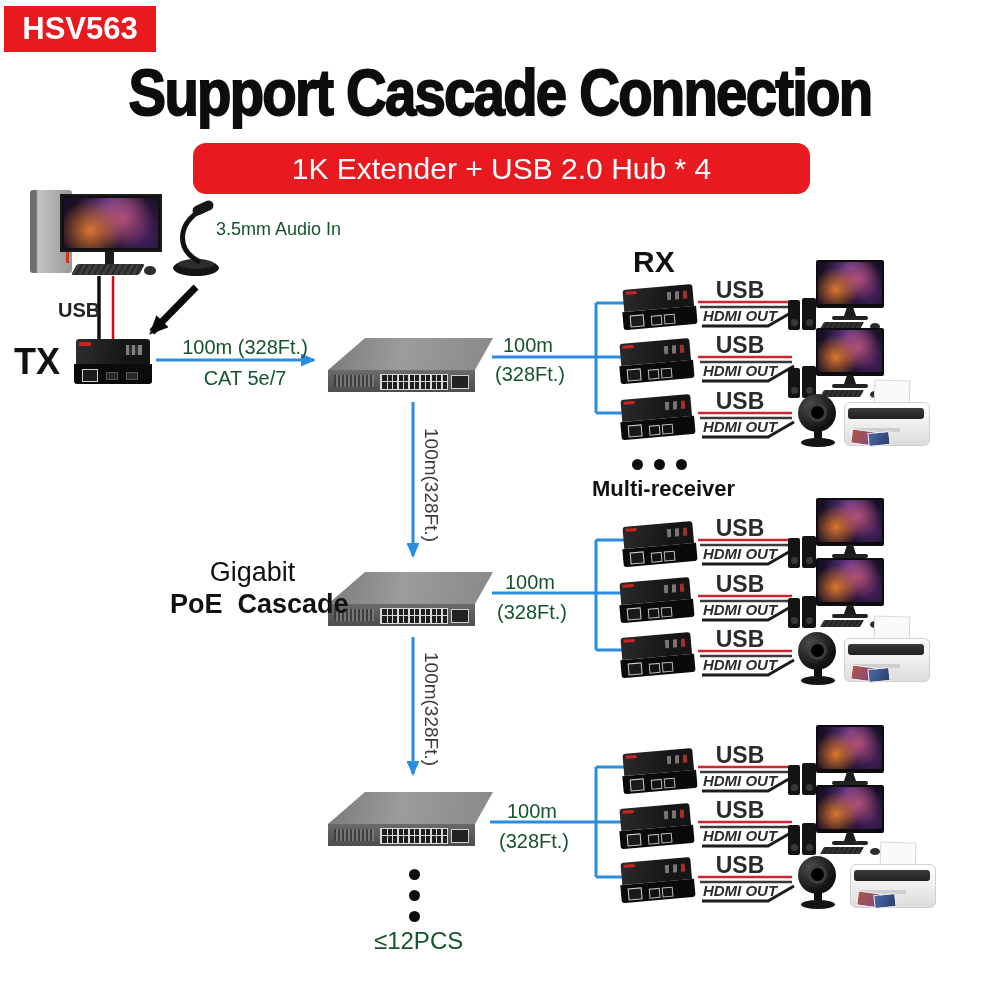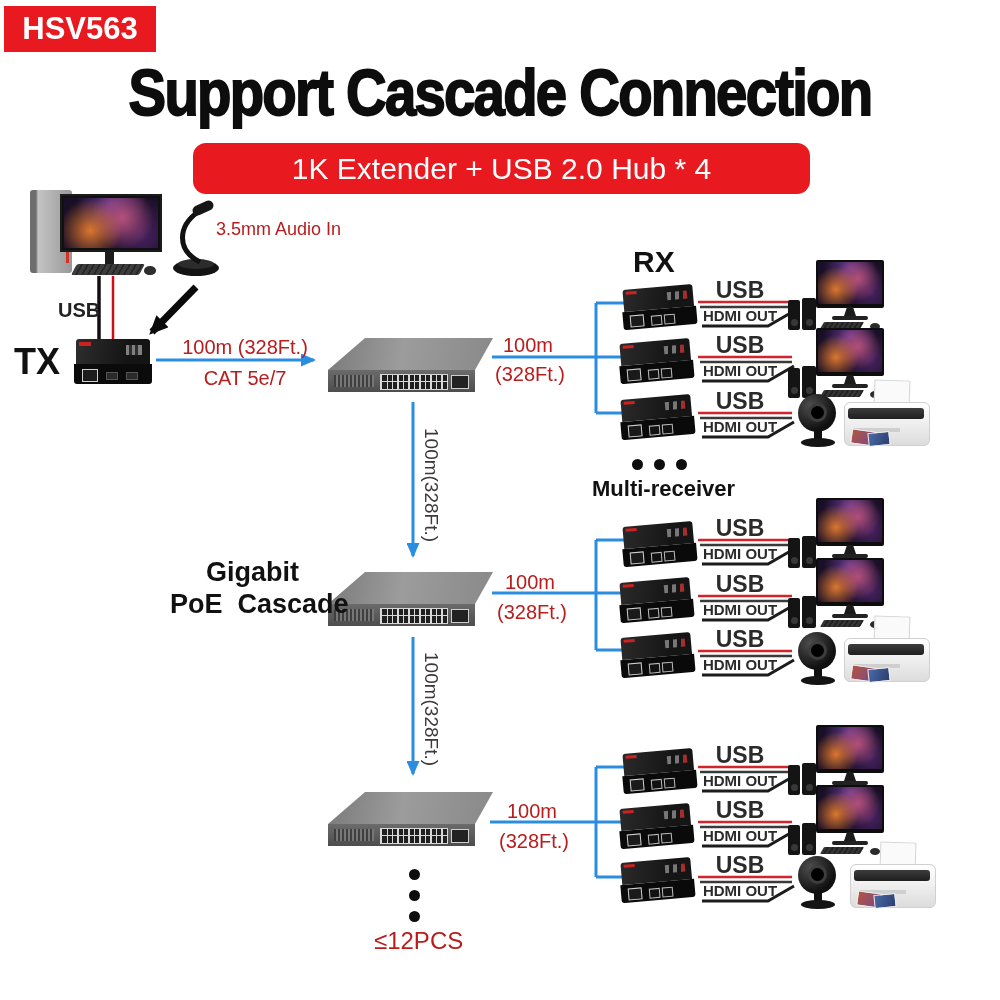--- a/index.html
+++ b/index.html
@@ -1,19 +1,19 @@
 <!DOCTYPE html>
 <html><head>
 <meta charset="utf-8">
 <style>
   html,body{margin:0;padding:0;}
   body{width:1000px;height:1000px;background:#ffffff;position:relative;overflow:hidden;
        font-family:"Liberation Sans",sans-serif;color:#3a3a3a;}
   .abs{position:absolute;}
-  .lbl{position:absolute;color:#b91c1c;line-height:1.2;white-space:nowrap;}
+  .lbl{position:absolute;color:#14532d;line-height:1.2;white-space:nowrap;}
   .center{text-align:center;}
   .pre{white-space:pre;}
 
   
   .badge{left:4px;top:6px;width:152px;height:46px;background:#e8191f;display:flex;
          align-items:center;justify-content:center;color:#fff;font-size:31px;font-weight:bold;}
   .title{left:0;top:56px;width:1000px;text-align:center;font-size:64px;font-weight:bold;
          color:#0d0d0d;letter-spacing:-2px;transform:scaleX(.88);transform-origin:50% 50%;
          -webkit-text-stroke:1.8px #0d0d0d;}
   .banner{left:193px;top:143px;width:617px;height:51px;background:#e8191f;border-radius:13px;
@@ -106,21 +106,21 @@
            background:linear-gradient(#3c3c3c,#1f1f1f);}
   .pr-slot{position:absolute;left:10px;top:48px;width:46px;height:4px;background:#cfcfcf;}
   .pr-photo1{position:absolute;left:7px;top:50px;width:22px;height:13px;border:1px solid #eee;
              background:linear-gradient(120deg,#b3543f,#7a4a8a);transform:rotate(8deg);}
   .pr-photo2{position:absolute;left:24px;top:52px;width:20px;height:12px;border:1px solid #eee;
              background:linear-gradient(120deg,#4a6aa5,#2c3e70);transform:rotate(-6deg);}
 
   .dot{position:absolute;width:11px;height:11px;border-radius:50%;background:#0d0d0d;}
 
   .usb-lbl{font-size:23px;font-weight:600;color:#2b2b2b;}
-  .hdmi-lbl{font-size:15px;font-weight:600;color:#2b2b2b;}
+  .hdmi-lbl{font-size:15px;font-weight:600;color:#2b2b2b;font-style:italic;}
   .v-lbl{writing-mode:vertical-rl;font-size:19px;color:#3a3a3a;}
   svg.wires{position:absolute;left:0;top:0;pointer-events:none;}
 </style>
 </head>
 <body>
 
 <div class="abs badge">
   <span>HSV563</span>
 </div>
 <div class="abs title">Support Cascade Connection</div>
@@ -245,21 +245,21 @@
   <div class="sw-sfp"></div>
 </div>
 <div class="switch" style="left:328px;top:792px;">
   <div class="sw-top"></div>
   <div class="sw-front"></div>
   <div class="sw-vent"></div>
   <div class="sw-ports"></div>
   <div class="sw-sfp"></div>
 </div>
 
-<div class="lbl center" style="left:170px;top:556px;width:165px;font-size:27px;font-weight:bold;color:#111;">Gigabit</div>
+<div class="lbl center" style="left:170px;top:556px;width:165px;font-size:27px;font-weight:normal;color:#111;">Gigabit</div>
 <div class="lbl center pre" style="left:170px;top:588px;width:165px;font-size:27px;font-weight:bold;color:#111;">PoE  Cascade</div>
 
 <div class="lbl v-lbl" style="left:419px;top:428px;">100m(328Ft.)</div>
 <div class="lbl v-lbl" style="left:419px;top:652px;">100m(328Ft.)</div>
 
 <div class="lbl center" style="left:496px;top:333px;width:64px;font-size:20px;">100m</div>
 <div class="lbl center" style="left:492px;top:362px;width:76px;font-size:20px;">(328Ft.)</div>
 <div class="lbl center" style="left:498px;top:570px;width:64px;font-size:20px;">100m</div>
 <div class="lbl center" style="left:494px;top:600px;width:76px;font-size:20px;">(328Ft.)</div>
 <div class="lbl center" style="left:500px;top:799px;width:64px;font-size:20px;">100m</div>

